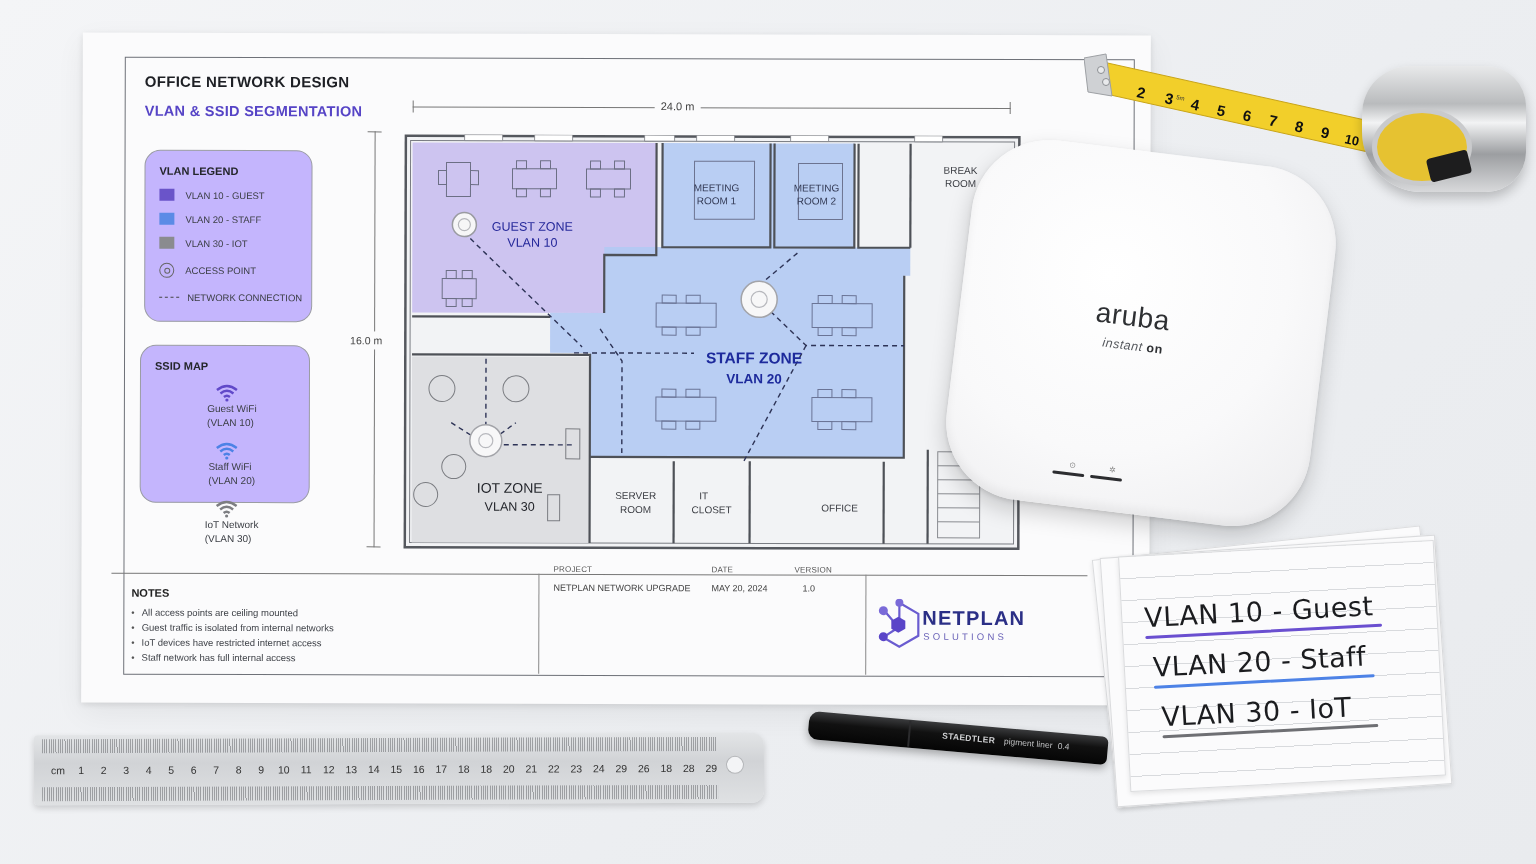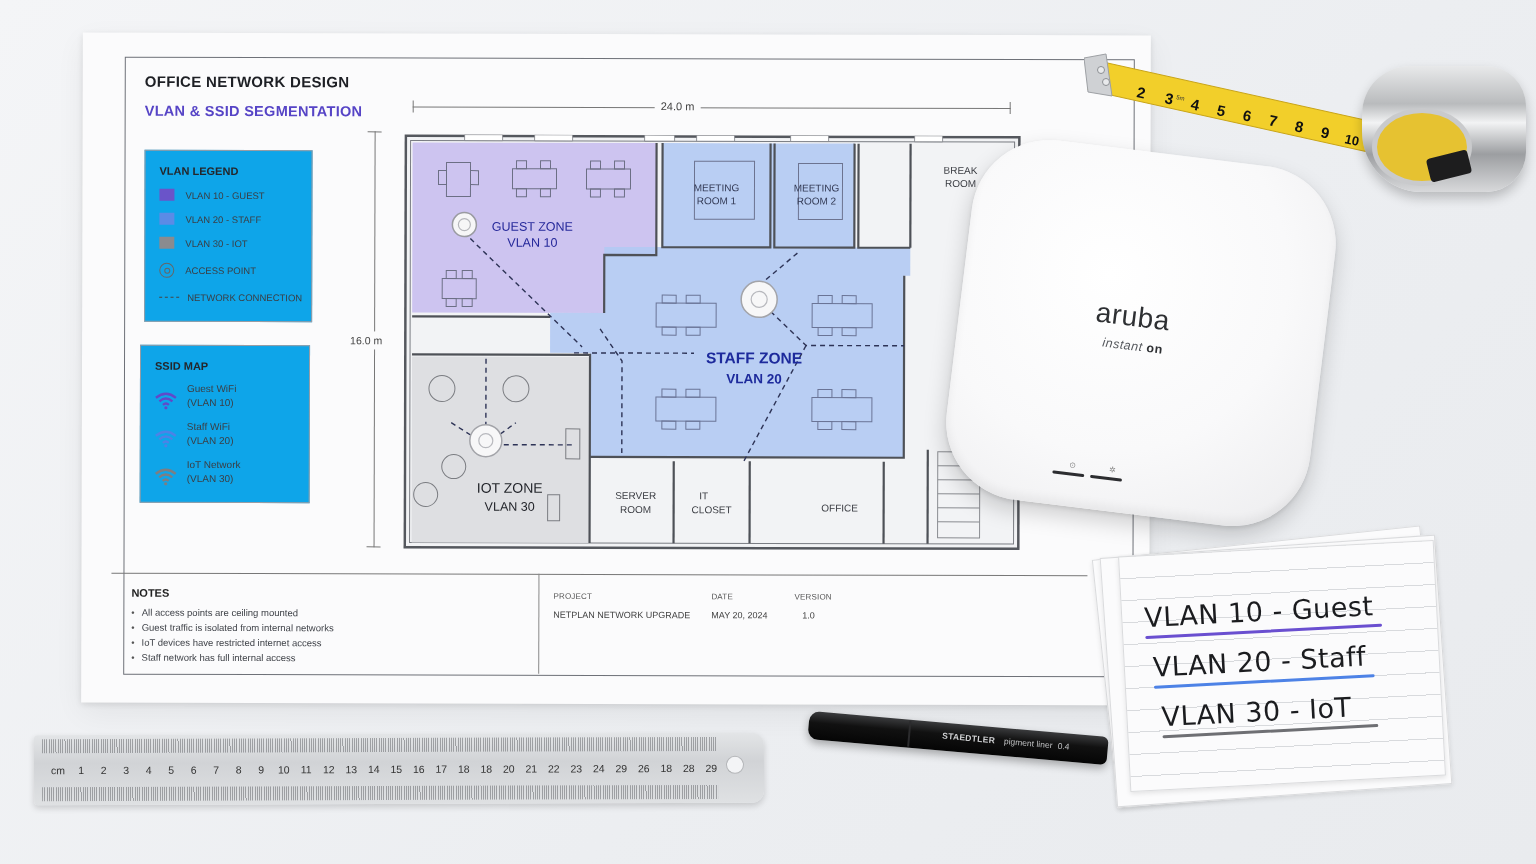--- a/index.html
+++ b/index.html
@@ -17,52 +17,52 @@
     transform: rotate(0.15deg);
   }
   .frame {
     position: absolute; left: 42px; top: 24px; width: 1010px; height: 618px;
     border: 1.5px solid #6e7178;
   }
   .title-main { position: absolute; left: 62px; top: 40px; font-size: 15px; font-weight: 700; letter-spacing: 0.3px; color: #1d1f24; }
   .title-sub { position: absolute; left: 62px; top: 70px; font-size: 14.5px; font-weight: 700; letter-spacing: 0.3px; color: #5644c6; }
 
   .panel {
-    position: absolute; background: #0ea5e9; border: 1.2px solid #9a9ca3; border-radius: 0;
+    position: absolute; background: #c4b5fd; border: 1.2px solid #9a9ca3; border-radius: 16px;
   }
   .legend { left: 62px; top: 117px; width: 168px; height: 172px; }
   .ssid { left: 58px; top: 312px; width: 170px; height: 158px; }
   .panel h4 { font-size: 11px; font-weight: 700; color: #24262b; margin: 14px 0 0 14px; }
   .leg-row { display: flex; align-items: center; margin-left: 14px; height: 24px; font-size: 9.5px; color: #3b3e44; }
   .leg-row .sw { width: 15px; height: 12px; margin-right: 11px; }
   .ap-sym { width: 15px; height: 15px; border: 1.3px solid #666; border-radius: 50%; margin-right: 11px; position: relative; }
   .ap-sym::after { content: ""; position: absolute; left: 4px; top: 4px; width: 4px; height: 4px; border: 1.2px solid #666; border-radius: 50%; }
   .dash-sym { width: 20px; border-top: 1.6px dashed #444; margin-right: 8px; }
-  .ssid-row { display: flex; align-items: flex-end; margin: 10px 0 0 14px; }
+  .ssid-row { display: flex; align-items: center; margin: 10px 0 0 14px; flex-direction: column; }
   .ssid-row svg { margin-right: 10px; margin-top: 2px; }
   .ssid-txt { font-size: 10px; color: #3b3e44; line-height: 14px; }
 
   .dim-h { position: absolute; left: 330px; top: 73px; width: 598px; height: 1px; background: #777; }
   .dim-h::before, .dim-h::after { content: ""; position: absolute; top: -6px; width: 1px; height: 12px; background: #777; }
   .dim-h::before { left: 0; } .dim-h::after { right: 0; }
   .dim-h-label { position: absolute; left: 572px; top: 66px; font-size: 11px; color: #444; background: #fbfbfc; padding: 0 6px; }
   .dim-v { position: absolute; left: 292px; top: 98px; width: 1px; height: 416px; background: #777; }
   .dim-v::before, .dim-v::after { content: ""; position: absolute; left: -7px; width: 14px; height: 1px; background: #777; }
   .dim-v::before { top: 0; } .dim-v::after { bottom: 0; }
   .dim-v-label { position: absolute; left: 268px; top: 298px; font-size: 10.5px; color: #444; background: #fbfbfc; padding: 3px 0; }
 
   .plan { position: absolute; left: 322px; top: 101px; width: 616px; height: 414px; }
 
   .notes { position: absolute; left: 30px; top: 540px; width: 428px; height: 100px; border-right: 1.2px solid #888; }
   .frame-bottom { position: absolute; left: 30px; top: 540px; width: 976px; height: 1px; background: #777; }
   .notes h4 { font-size: 11px; font-weight: 700; margin: 14px 0 6px 20px; color: #222; }
   .notes ul { list-style: none; margin-left: 20px; }
   .notes li { font-size: 9.5px; color: #3f4248; line-height: 15px; }
   .notes li::before { content: "•"; margin-right: 7px; color: #555; }
-  .meta { position: absolute; left: 472px; top: 558px; font-size: 8.5px; color: #555; }
+  .meta { position: absolute; left: 472px; top: 531px; font-size: 8.5px; color: #555; }
   .meta .lbl { font-size: 8px; color: #555; letter-spacing: 0.2px; }
   .meta .val { font-size: 9px; color: #444; margin-top: 9px; }
   .logo-box { position: absolute; left: 784px; top: 540px; width: 192px; height: 100px; border-left: 1.2px solid #888; }
   .logo-name { position: absolute; left: 56px; top: 32px; font-size: 20px; font-weight: 700; letter-spacing: 1.2px; color: #2b2f86; }
   .logo-sub { position: absolute; left: 57px; top: 56px; font-size: 9.5px; letter-spacing: 3.2px; color: #6b63b8; }
 
   .ap-device {
     position: absolute; left: 958px; top: 152px; width: 366px; height: 362px;
     background: radial-gradient(circle at 40% 35%, #ffffff 0%, #f9f9fa 55%, #ececee 100%);
     border-radius: 78px;
@@ -360,20 +360,32 @@
     <div class="lbl">PROJECT</div>
     <div class="val">NETPLAN NETWORK UPGRADE</div>
   </div>
   <div class="meta" style="left:630px">
     <div class="lbl">DATE</div>
     <div class="val">MAY 20, 2024</div>
   </div>
   <div class="meta" style="left:713px">
     <div class="lbl">VERSION</div>
     <div class="val" style="margin-left:8px">1.0</div>
+  </div>
+  <div class="logo-box">
+    <svg style="position:absolute;left:10px;top:24px" width="46" height="52" viewBox="0 0 46 52">
+      <path d="M23 4 L42 15 L42 37 L23 48 L4 37" stroke="#6a5cd0" stroke-width="2.2" fill="none"></path>
+      <path d="M8 12 L20 26 M23 4 L23 20 M20 30 L8 38" stroke="#6a5cd0" stroke-width="2.2"></path>
+      <polygon points="22,18 29,22 29,30 22,34 15,30 15,22" fill="#5a45c8"></polygon>
+      <circle cx="7" cy="12" r="4.5" fill="#7a6ad8"></circle>
+        <circle cx="23" cy="4" r="4" fill="#7a6ad8"></circle>
+        <circle cx="7" cy="38" r="4.5" fill="#5a45c8"></circle>
+    </svg>
+    <div class="logo-name">NETPLAN</div>
+    <div class="logo-sub">SOLUTIONS</div>
   </div>
 </div>
 
 <svg class="tape" viewBox="0 0 300 100">
   <polygon points="10,8 290,70 284,100 4,38" fill="#f2cf2a" stroke="#c8a418" stroke-width="1"></polygon>
   <polygon points="0,6 22,2 28,44 4,40" fill="#cfd1d4" stroke="#9da0a4"></polygon>
   <circle cx="17" cy="18" r="3.5" fill="#e9eaec" stroke="#8c8f93"></circle>
   <circle cx="22" cy="30" r="3.5" fill="#e9eaec" stroke="#8c8f93"></circle>
   <g font-family="Liberation Sans, sans-serif" font-size="15" fill="#111" font-weight="700">
     <text x="52" y="45" transform="rotate(12 52 45)">2</text>

